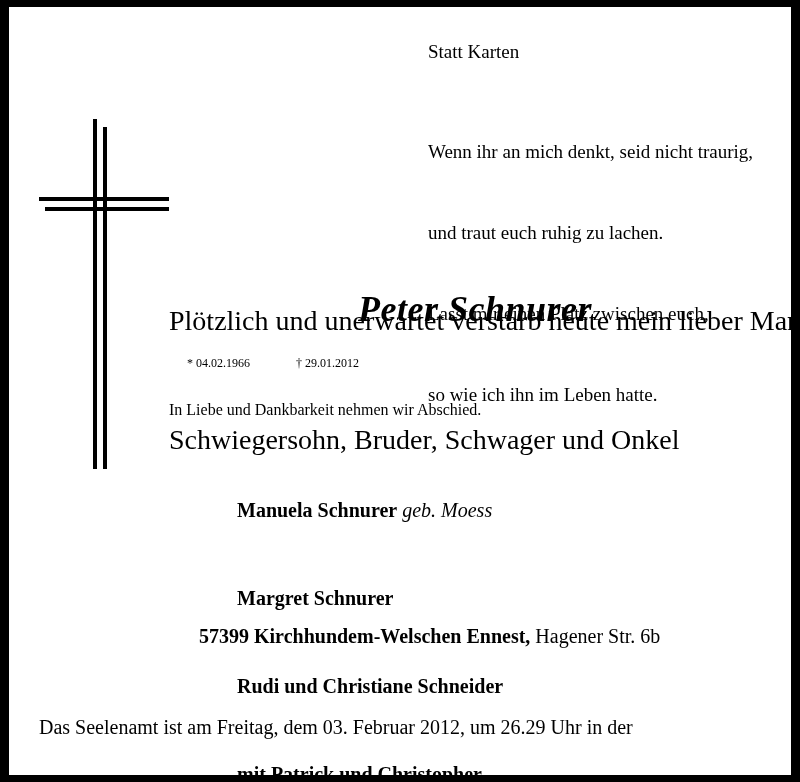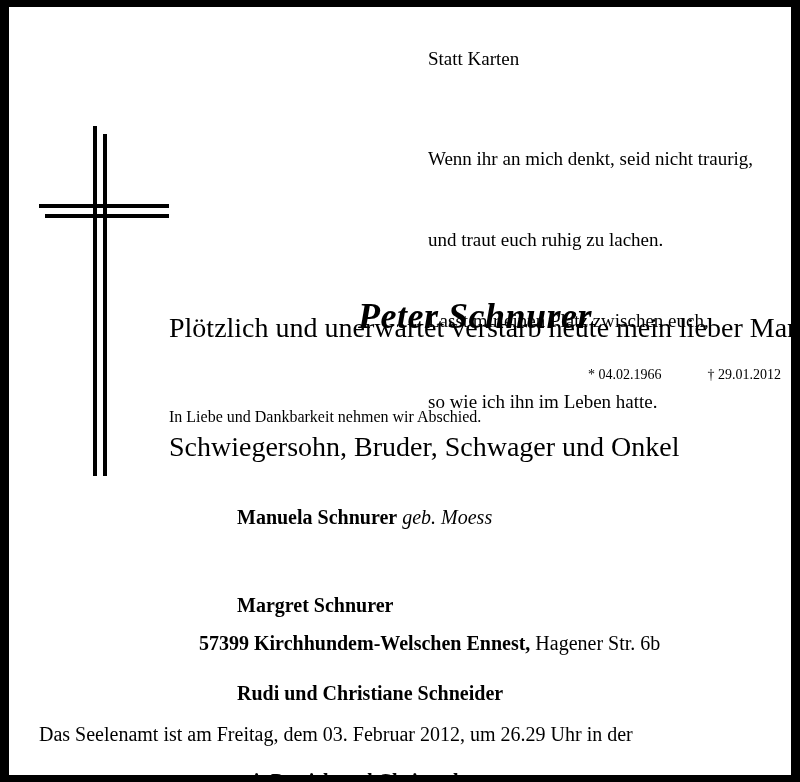--- a/index.html
+++ b/index.html
@@ -29,21 +29,21 @@
     box-sizing: border-box;
     border-top: 7px solid #000;
     border-bottom: 7px solid #000;
     border-left: 9px solid #000;
     border-right: 9px solid #000;
     pointer-events: none;
   }
   .inner {
     position: absolute;
     left: 9px;
-    top: 14px;
+    top: 7px;
     width: 782px;
     height: 592px;
     background: #ffffff;
   }
 
   
   .cross {
     position: absolute;
     left: 22px;
     top: 112px;
@@ -111,22 +111,22 @@
     text-align: center;
     font-size: 36px;
     font-style: italic;
     font-weight: bold;
     letter-spacing: 0.5px;
   }
   .dates {
     left: 160px;
     top: 331px;
     width: 612px;
-    text-align: right;
-    font-size: 14px;
+    text-align: left;
+    font-size: 12px;
   }
   .dates .gap { display: inline-block; width: 46px; }
   .farewell {
     left: 160px;
     top: 392px;
     font-size: 16px;
   }
   .family {
     left: 228px;
     top: 430px;

